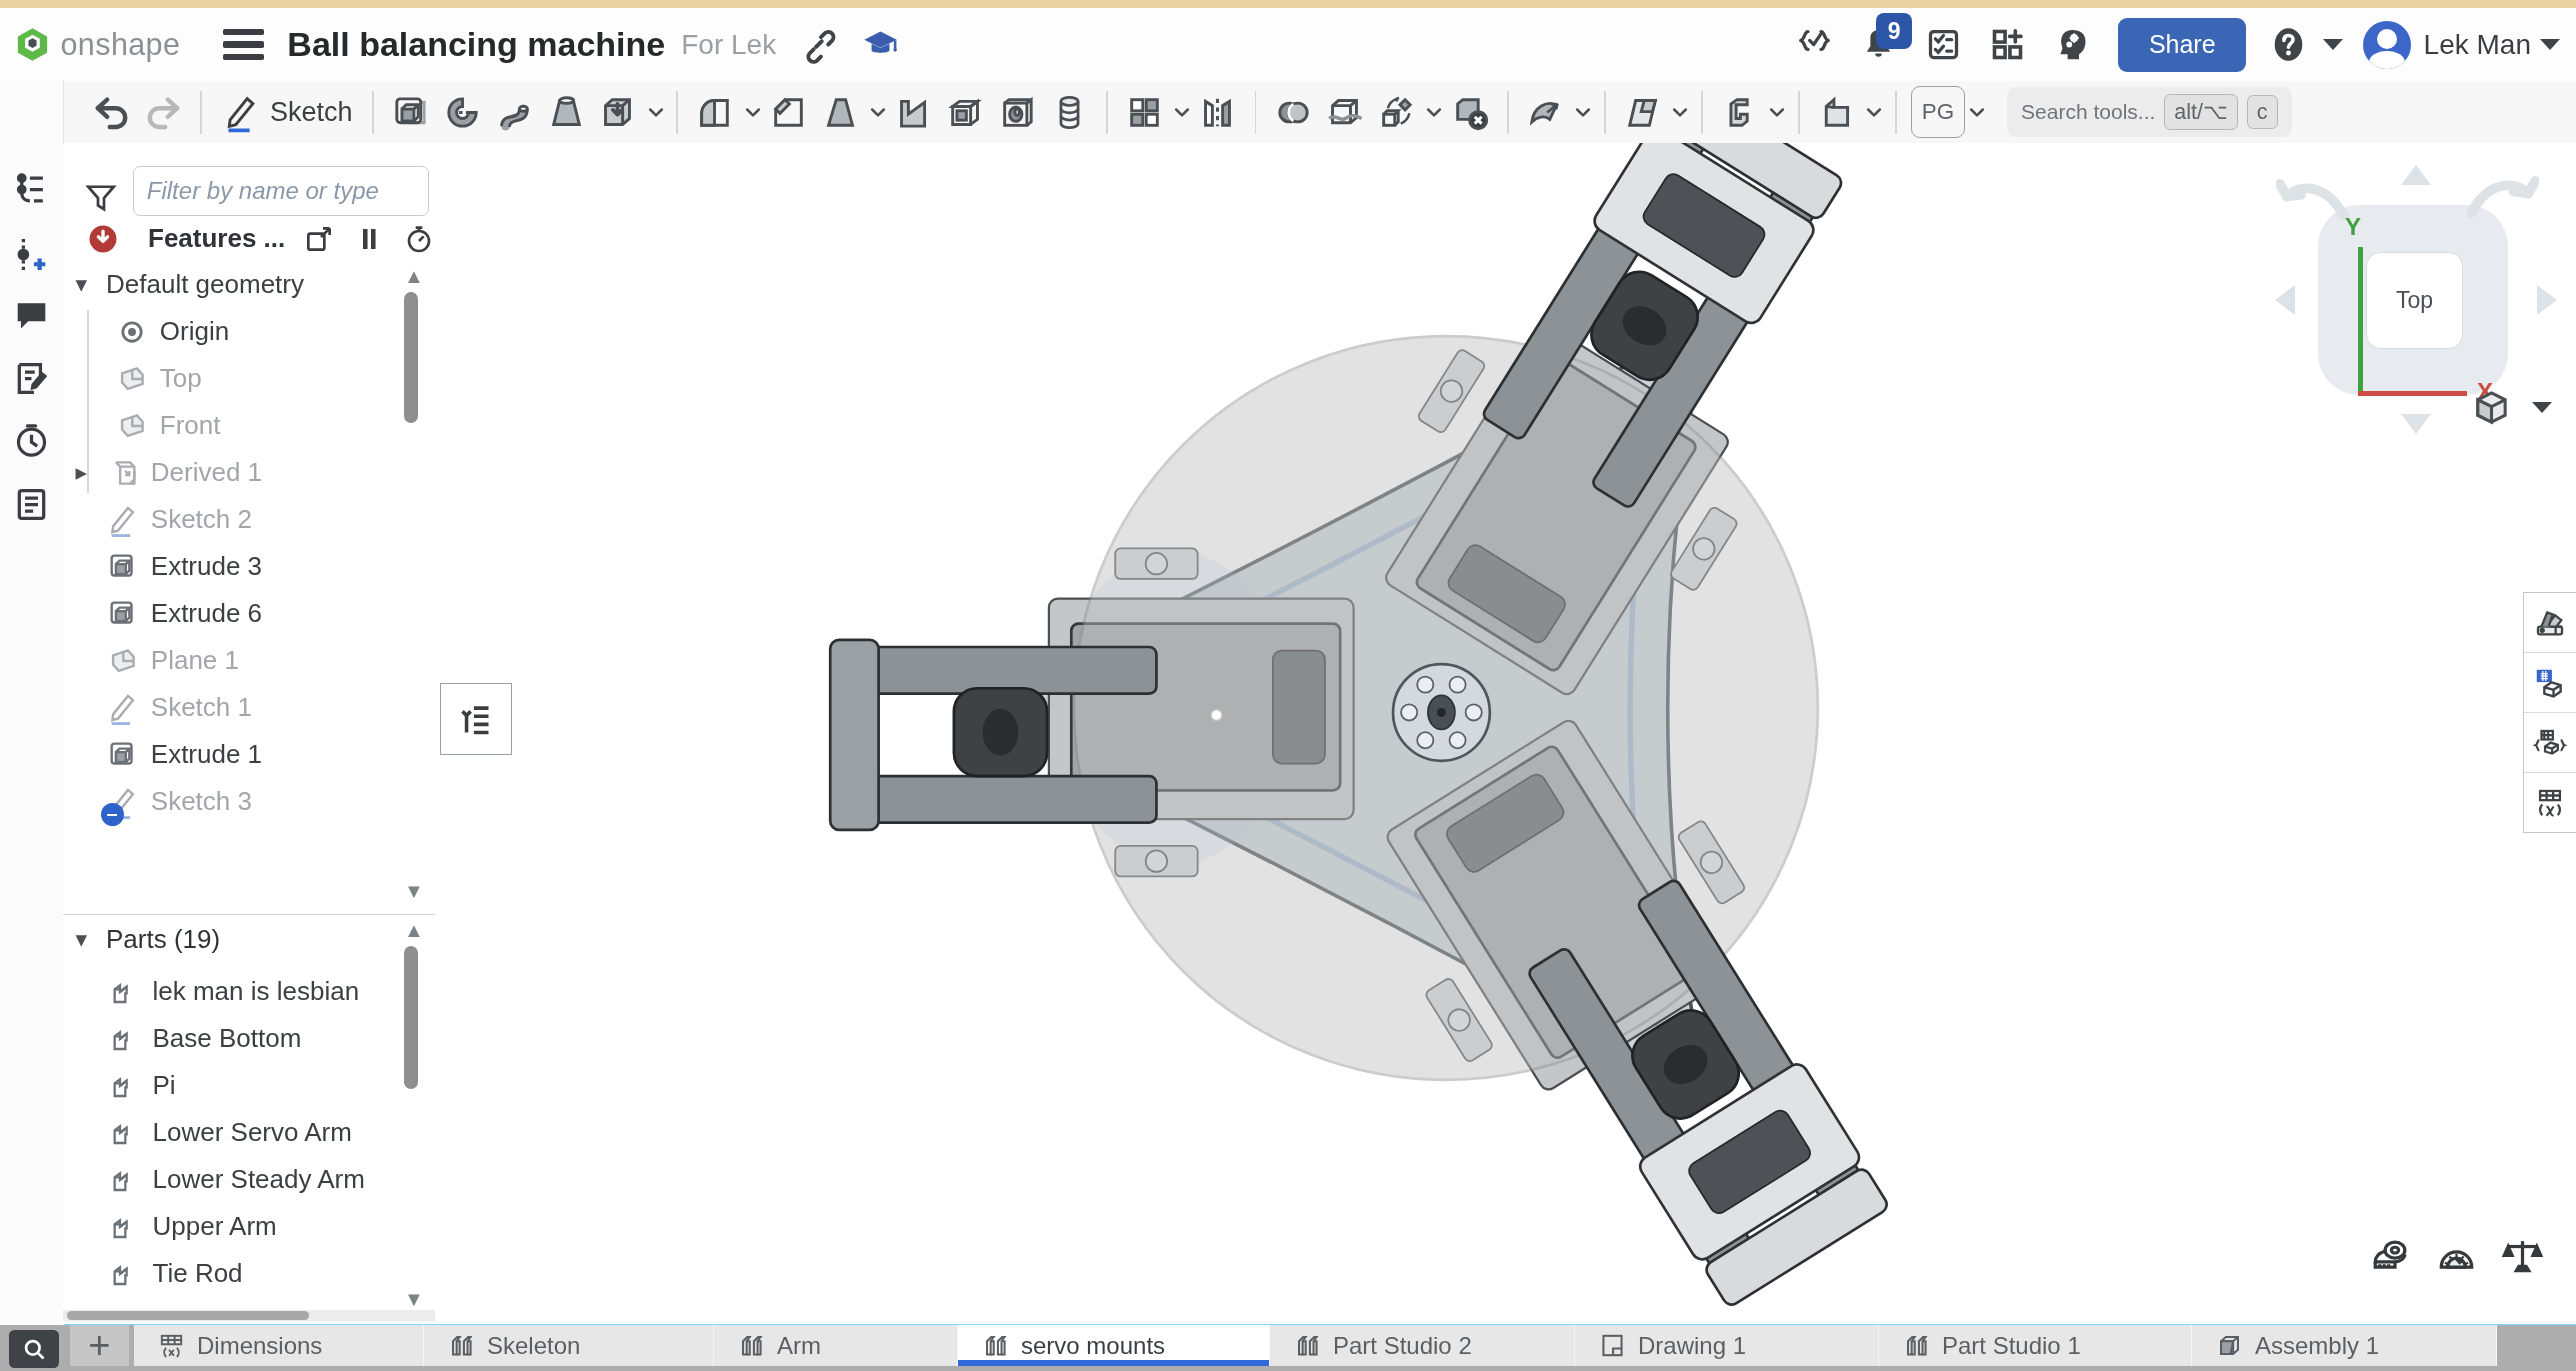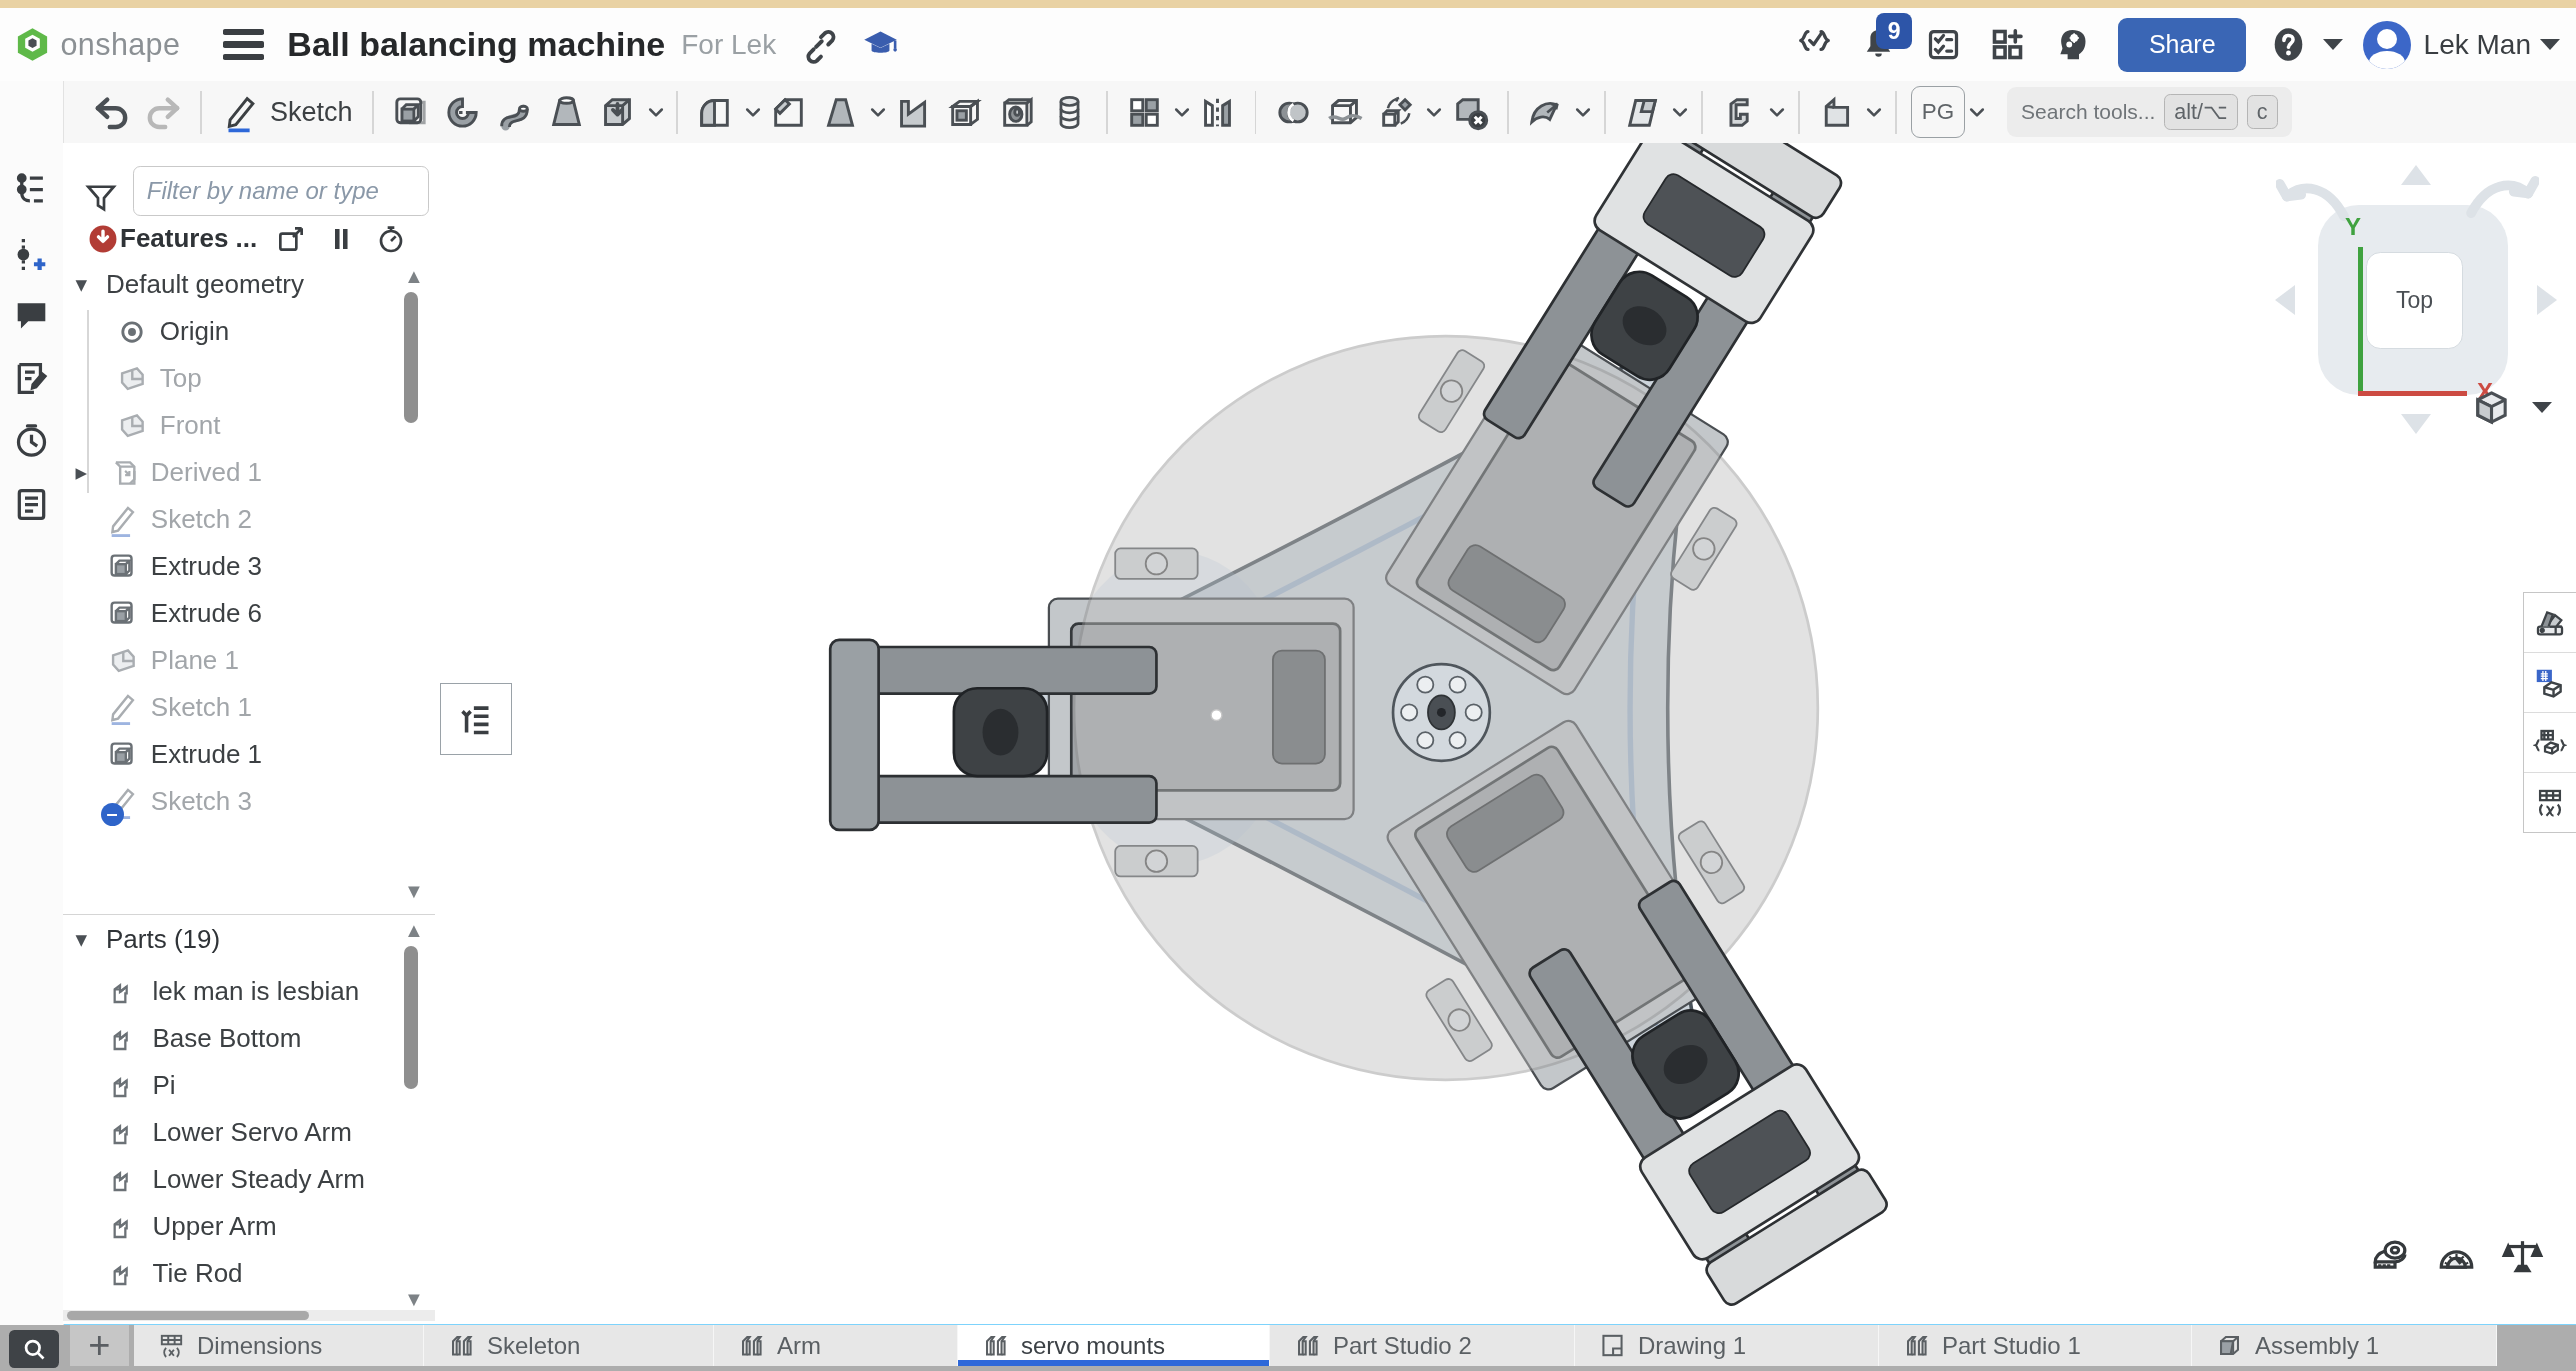--- a/index.html
+++ b/index.html
@@ -42,21 +42,21 @@
   #leftstrip{left:0;top:81px;width:63px;height:1244px;background:#fbfbfb;border-right:0.9px solid #e2e2e2;}
   .strip-btn{position:absolute;left:11.7px;width:39px;height:39px;color:#3a3e42;cursor:pointer;}
   
   #panel{left:63px;top:143px;width:372px;height:1181px;background:#fff;border-right:0.9px solid #c9c9c9;overflow:hidden;}
   #filter-row{position:absolute;left:0;top:16px;width:372px;height:57px;display:flex;align-items:flex-end;}
   #funnel{width:36px;height:36px;color:#3a3e42;margin-left:20px;flex:0 0 auto;cursor:pointer;}
   #filter-input{margin-left:14.3px;width:269px;height:48px;border:1.8px solid #c9c9c9;border-radius:7.2px;font-size:24px;font-style:italic;color:#6b7683;padding:0 12.5px;font-family:"Liberation Sans",sans-serif;background:#fff;}
   #filter-input::placeholder{color:#8a98a8;font-style:italic;}
   #features-hdr{position:absolute;left:0;top:75px;width:372px;height:41px;display:flex;align-items:center;}
   #features-err{width:34px;height:34px;margin-left:23px;flex:0 0 auto;}
-  #features-label{margin-left:0;font-size:26px;font-weight:bold;color:#2f3337;white-space:nowrap;}
+  #features-label{margin-left:28px;font-size:26px;font-weight:bold;color:#2f3337;white-space:nowrap;}
   .fh-icon{width:32px;height:32px;color:#3a3e42;cursor:pointer;flex:0 0 auto;}
   #tree{position:absolute;left:0;top:118px;width:372px;}
   .trow{height:47px;display:flex;align-items:center;padding-left:12.5px;cursor:pointer;white-space:nowrap;}
   .trow .chev{width:30.5px;flex:0 0 auto;font-size:23px;color:#4a4f54;text-align:left;}
   .trow .spacer{width:30.5px;flex:0 0 auto;}
   .trow.child{padding-left:52px;}
   .trow .ticon{position:relative;width:34px;height:34px;flex:0 0 auto;margin-right:10.8px;color:#6b7176;}
   .trow.muted .ticon{color:#a9adb1;}
   .trow .tlabel{font-size:26px;color:#3c4043;}
   .trow.muted .tlabel{color:#a2a6aa;}

